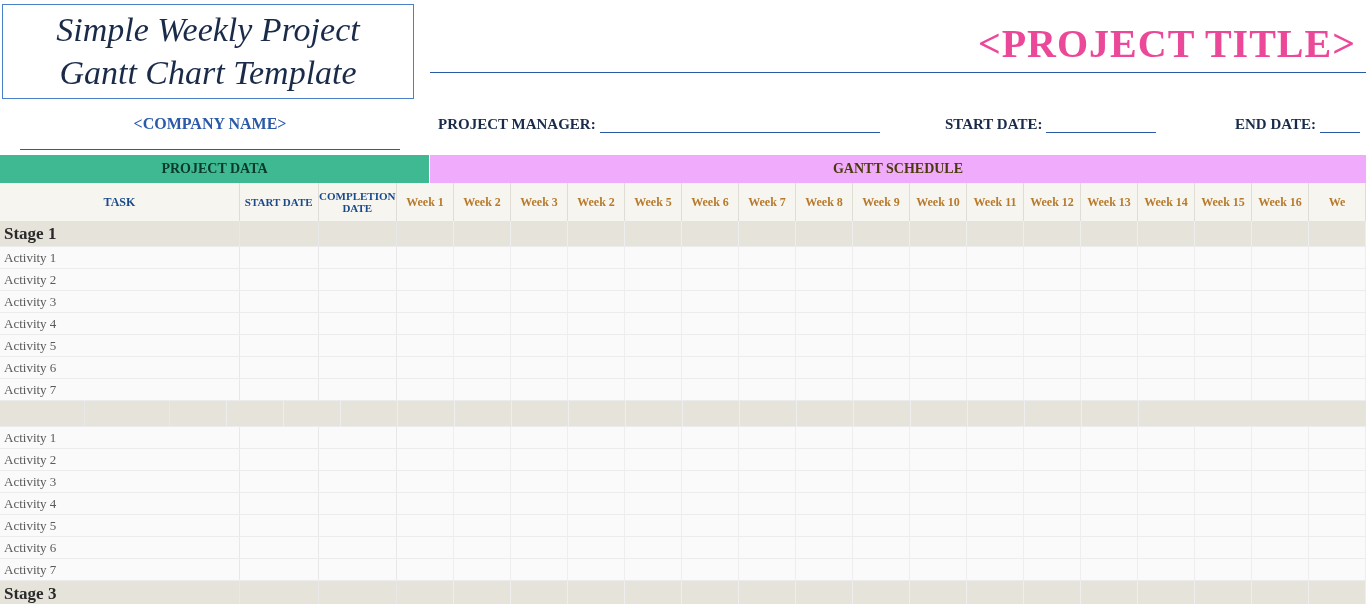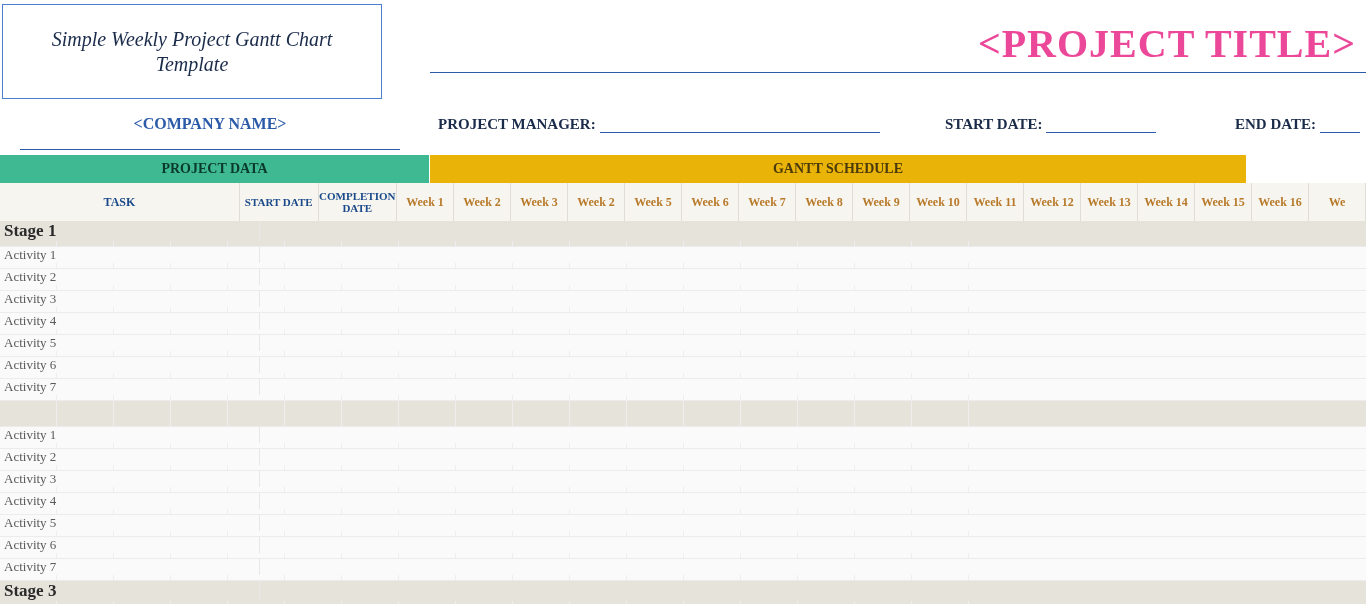--- a/index.html
+++ b/index.html
@@ -7,26 +7,26 @@
     font-family: Georgia, 'Times New Roman', serif;
     background: #fff;
     width: 1366px;
     height: 604px;
     overflow: hidden;
     position: relative;
   }
   .title-box {
     position: absolute;
     left: 2px; top: 4px;
-    width: 380px; height: 95px;
+    width: 412px; height: 95px;
     border: 1px solid #4a7fc9;
     display: flex; align-items: center; justify-content: center;
     text-align: center;
     font-style: italic;
-    font-size: 20px;
+    font-size: 34px;
     color: #1a2b4a;
     padding: 8px 20px;
     line-height: 1.25;
   }
   .project-title {
     position: absolute;
     right: 10px; top: 20px;
     font-size: 40px;
     font-weight: bold;
     color: #ec4899;
@@ -72,36 +72,36 @@
   .pm { left: 438px; }
   .pm .line { width: 280px; }
   .sd { left: 945px; }
   .sd .line { width: 110px; }
   .ed { left: 1235px; }
   .ed .line { width: 40px; }
 
   .section-headers {
     position: absolute;
     left: 0; top: 155px;
-    width: 1246px;
+    width: 1366px;
     display: flex;
     height: 28px;
   }
   .ph-projectdata {
     width: 430px;
     background: #3fb991;
     color: #0a3a2a;
     font-weight: bold;
     font-size: 14px;
     display: flex; align-items: center; justify-content: center;
     border-right: 1px solid #fff;
   }
   .ph-gantt {
     flex: 1;
-    background: #eab308;
+    background: #f0abfc;
     color: #4a3a0a;
     font-weight: bold;
     font-size: 14px;
     display: flex; align-items: center; justify-content: center;
   }
 
   .col-headers {
     position: absolute;
     left: 0; top: 183px;
     width: 1366px;
@@ -147,21 +147,20 @@
     position: absolute;
     left: 0; top: 221px;
     width: 1366px;
   }
   .row {
     display: flex;
     height: 22px;
     border-bottom: 1px solid #ececec;
     background: #fafafa;
     font-size: 13px;
-    flex-direction: column;
   }
   .row.stage {
     background: #e6e3db;
     font-weight: bold;
     font-size: 17px;
     color: #2a2a2a;
     height: 26px;
   }
   .row .c-task {
     width: 260px;

